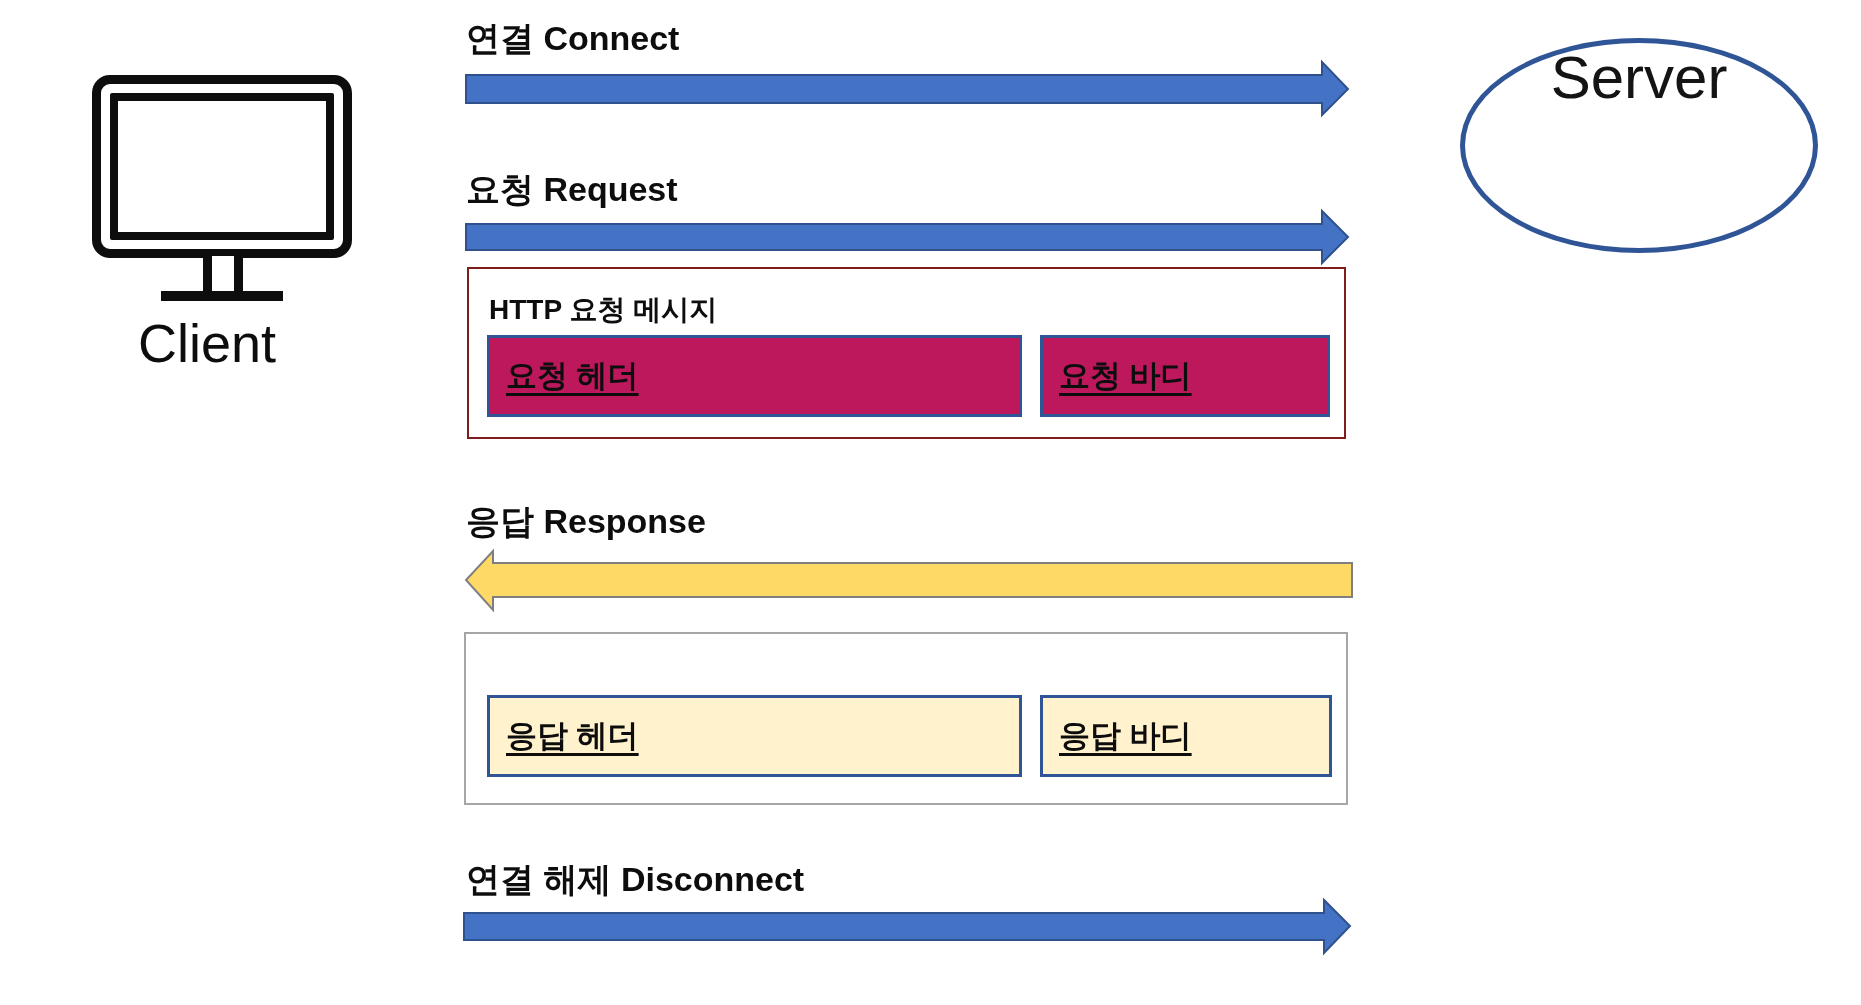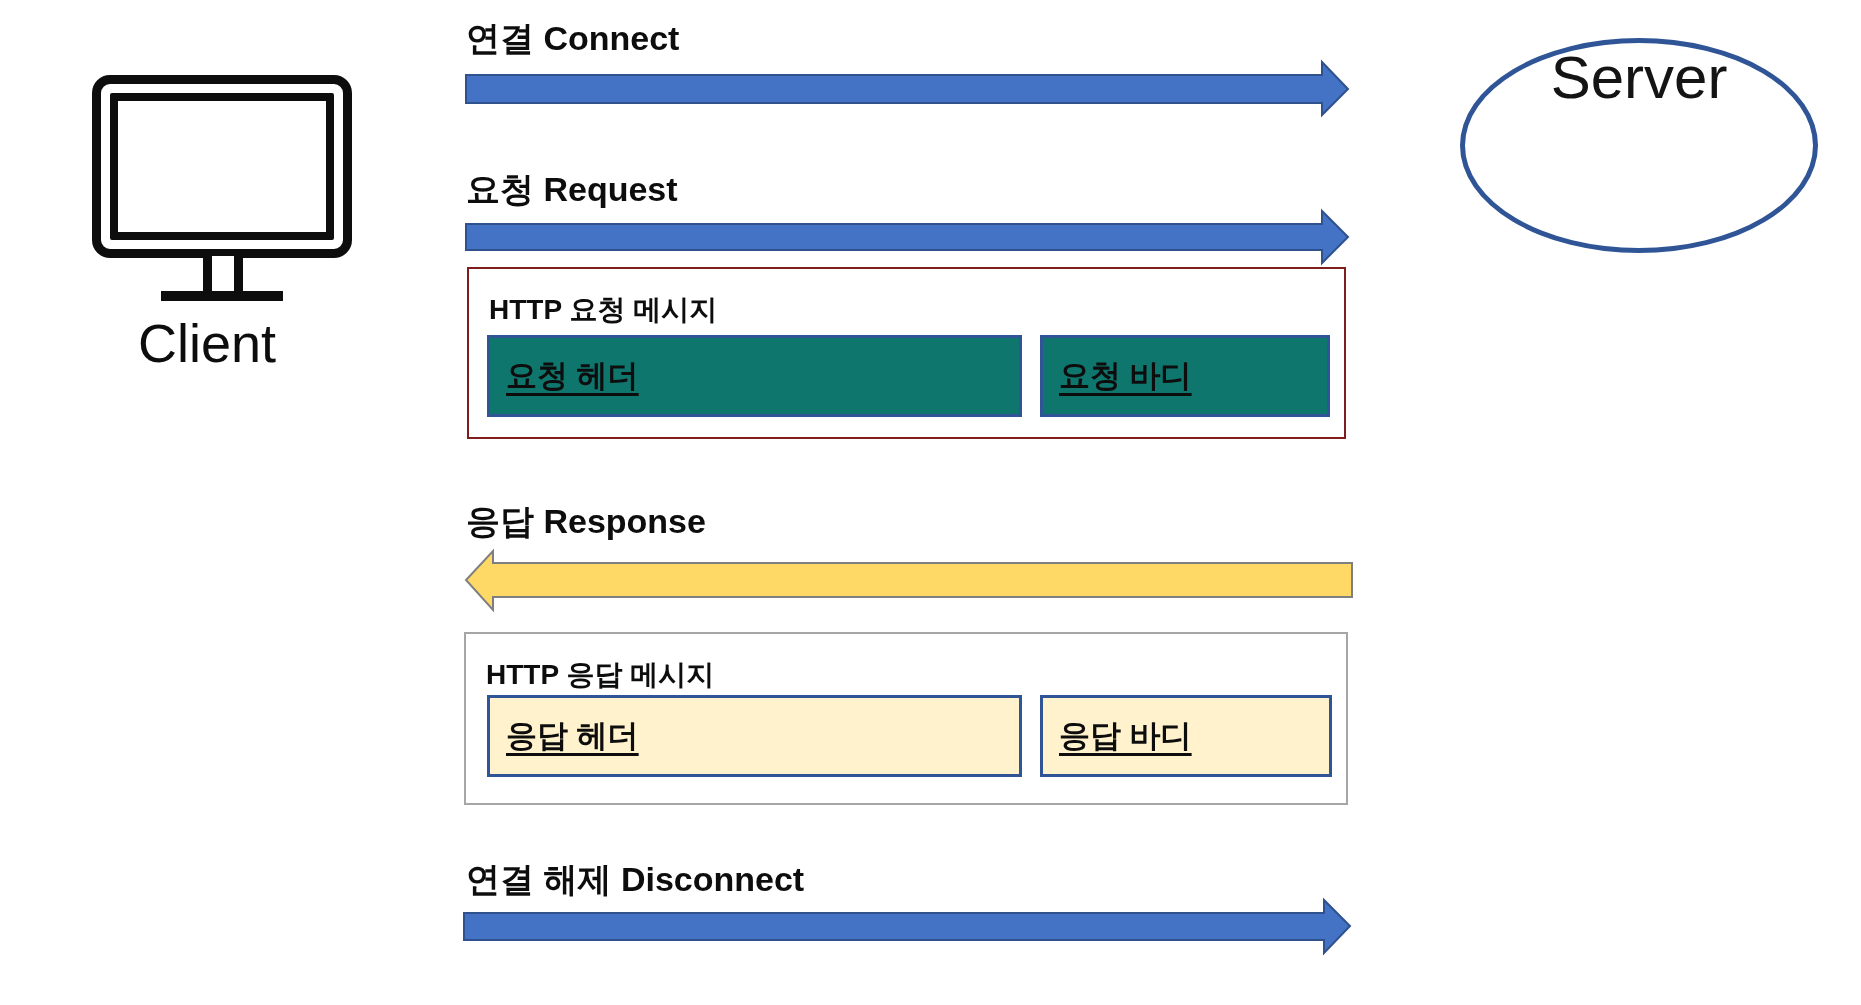--- a/index.html
+++ b/index.html
@@ -94,21 +94,21 @@
     display: flex; align-items: center;
     padding-left: 16px;
   }
   .part-box .part-label {
     font-size: 31px; font-weight: bold; color: #0d0d0d;
     text-decoration: underline;
     text-decoration-thickness: 3px;
     text-underline-offset: 7px;
     white-space: nowrap;
   }
-  .request-box .part-box { background: #0f766e; align-items: center; }
+  .request-box .part-box { background: #be185d; align-items: center; }
   .response-box .part-box { background: #FFF2CC; }
 
   .request-box .header-part { left: 18px;  top: 66px; width: 535px; height: 82px; }
   .request-box .body-part   { left: 571px; top: 66px; width: 290px; height: 82px; }
   .response-box .header-part{ left: 21px;  top: 61px; width: 535px; height: 82px; }
   .response-box .body-part  { left: 574px; top: 61px; width: 292px; height: 82px; }
 </style>
 </head>
 <body>
 
@@ -143,21 +143,20 @@
     <div class="msg-title">HTTP 요청 메시지</div>
     <div class="part-box header-part">
       <span class="part-label">요청 헤더</span>
     </div>
     <div class="part-box body-part">
       <span class="part-label">요청 바디</span>
     </div>
   </div>
 
   <div class="msg-box response-box">
-    <div class="msg-title">HTTP 응답 메시지</div>
     <div class="part-box header-part">
       <span class="part-label">응답 헤더</span>
     </div>
     <div class="part-box body-part">
       <span class="part-label">응답 바디</span>
     </div>
   </div>
 
 </div>
 

